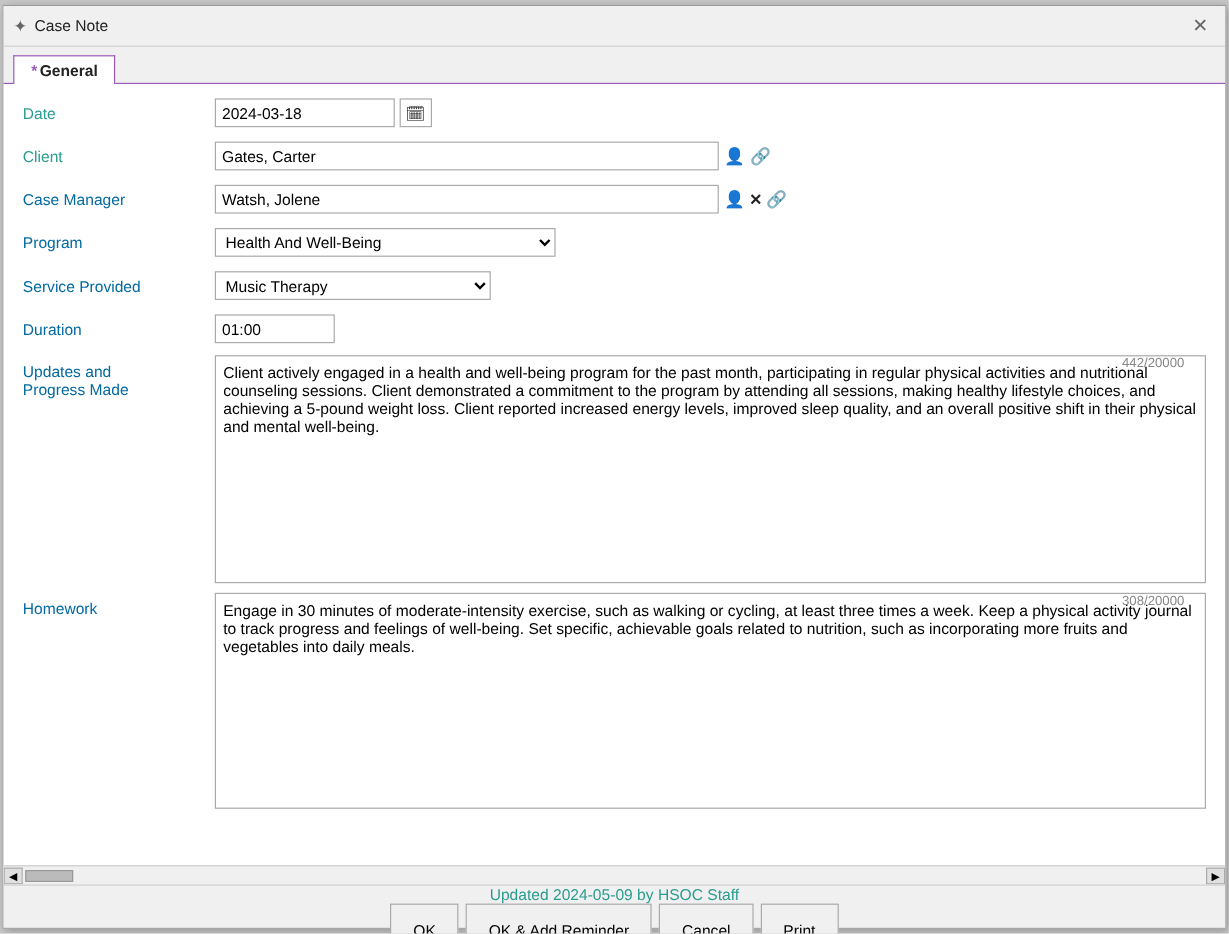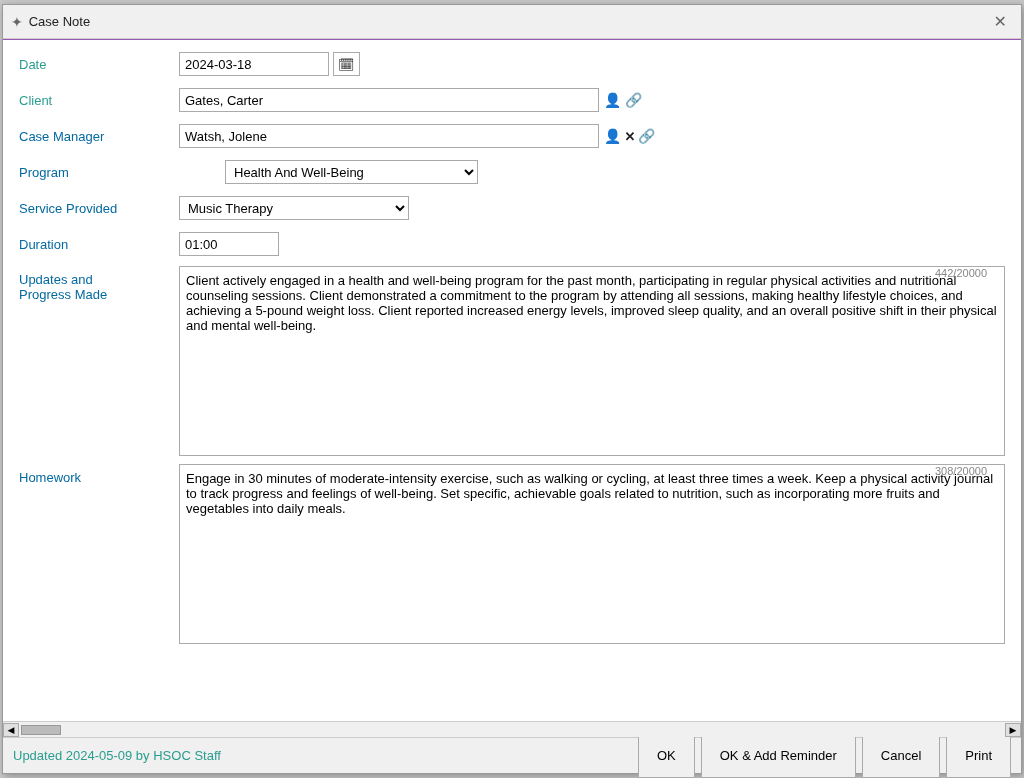--- a/index.html
+++ b/index.html
@@ -139,21 +139,21 @@
     }
     .form-select {
       border: 1px solid #aaa;
       padding: 2px 4px;
       font-size: 13px;
       height: 24px;
       background: white;
       cursor: pointer;
       outline: none;
     }
-    .program-select { width: 253px; margin-left: 46px; }
+    .program-select { width: 284px; }
     .service-select { width: 230px; }
     .duration-input { width: 100px; }
     .form-row.top-align { align-items: flex-start; }
     .textarea-wrapper {
       flex: 1;
       position: relative;
       display: flex;
       flex-direction: column;
     }
     .char-count {
@@ -183,20 +183,21 @@
       padding-top: 6px;
     }
     .status-bar {
       height: 36px;
       background: #f0f0f0;
       border-top: 1px solid #ccc;
       display: flex;
       align-items: center;
       padding: 0 10px;
       flex-shrink: 0;
+      flex-direction: column;
     }
     .status-text {
       flex: 1;
       font-size: 13px;
       color: #2a9d8f;
     }
     .status-buttons {
       display: flex;
       gap: 6px;
     }
@@ -263,20 +264,23 @@
 <body>
 
 <div class="window">
 
   <div class="title-bar">
     <span class="title-bar-icon">✦</span>
     <span class="title-bar-text">Case Note</span>
     <button class="title-bar-close">✕</button>
   </div>
 
+  <div class="tab-bar">
+    <div class="tab-active">General</div>
+  </div>
 
   <div class="content-area">
     <div class="form-content">
       <div class="main-scroll-wrapper">
 
         <div class="form-row">
           <span class="form-label">Date</span>
           <input type="text" class="form-input date-input" value="2024-03-18" style="">
           <button class="calendar-btn">🗓</button>
         </div>

